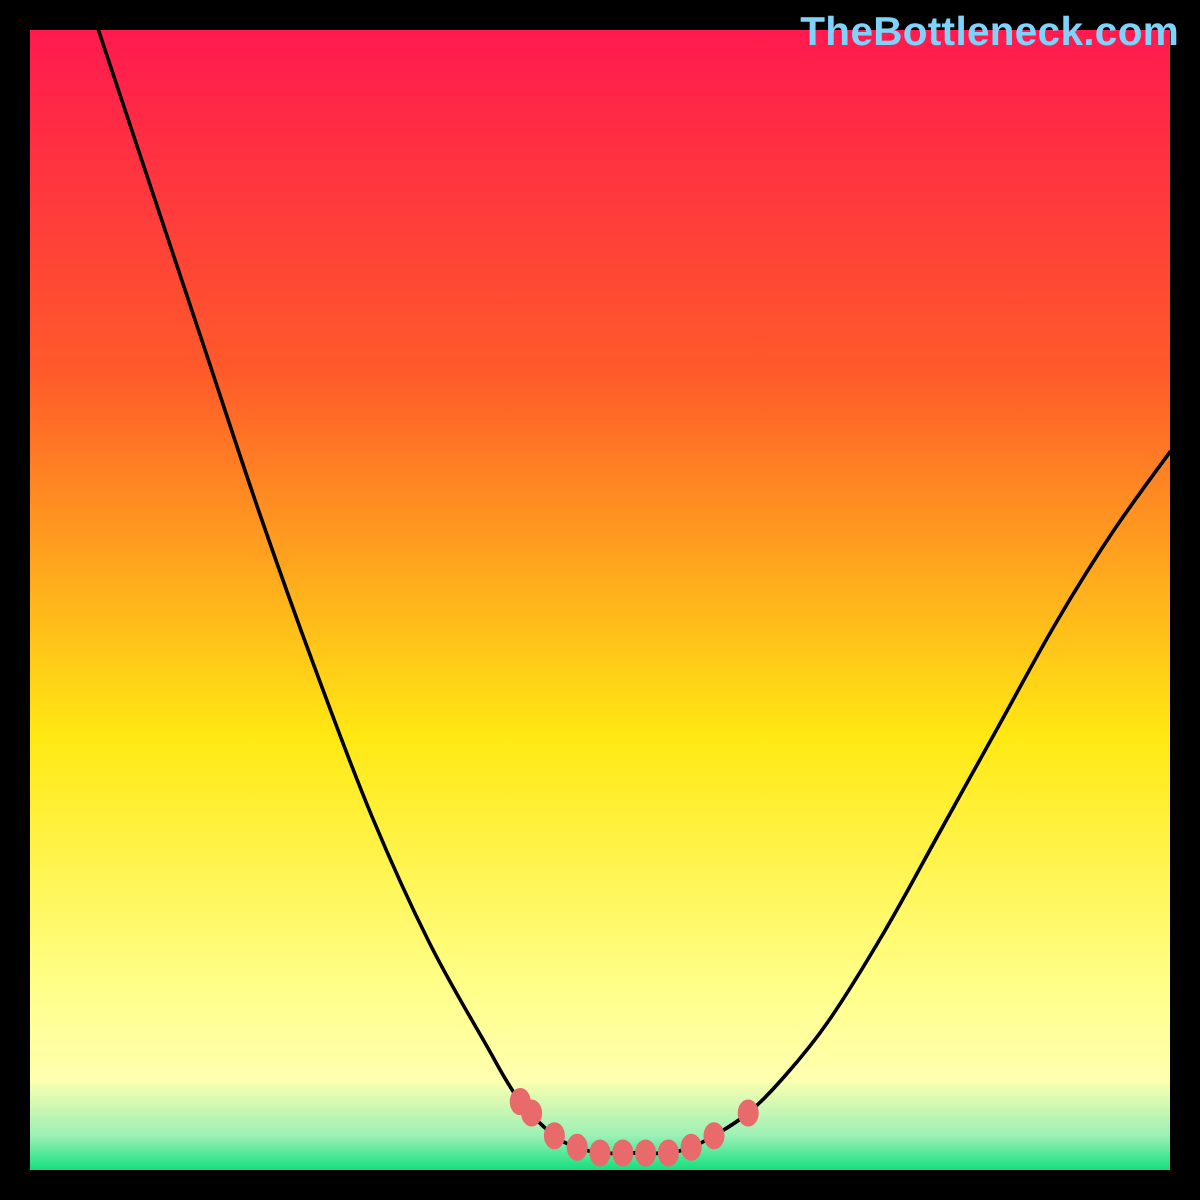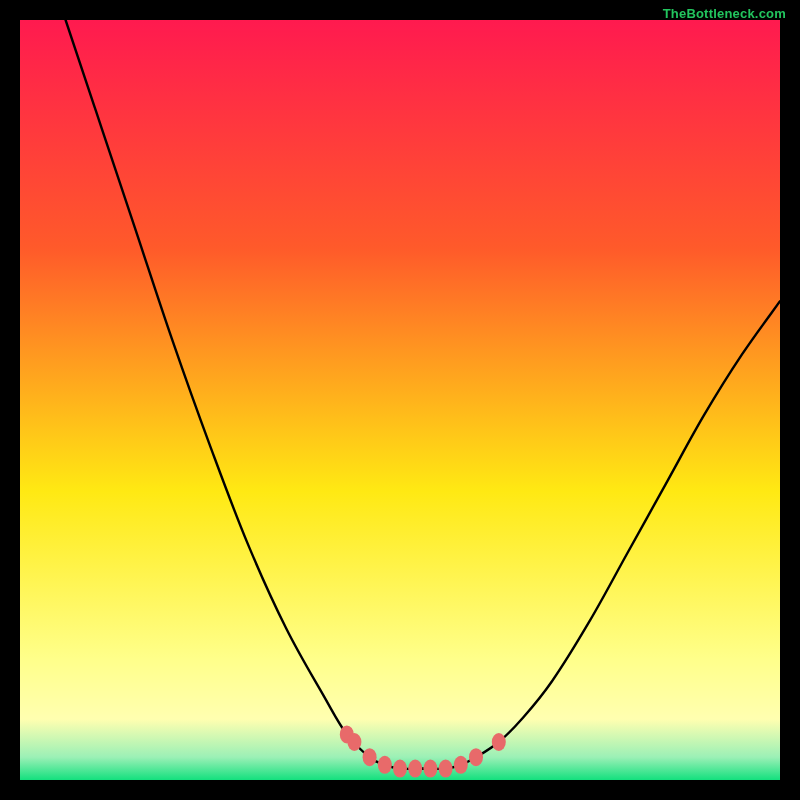--- a/index.html
+++ b/index.html
@@ -22,22 +22,22 @@
     left: 20px;
     top: 20px;
     width: 760px;
     height: 760px;
     overflow: hidden;
   }
   .watermark {
     position: absolute;
     top: 6px;
     right: 14px;
-    color: #22c55e;
-    font-size: 13px;
+    color: #7dd3fc;
+    font-size: 27px;
     font-weight: 600;
     letter-spacing: 0.2px;
     user-select: none;
   }
 </style>
 </head>
 <body>
 
 <div class="frame">
   <div class="plot">

